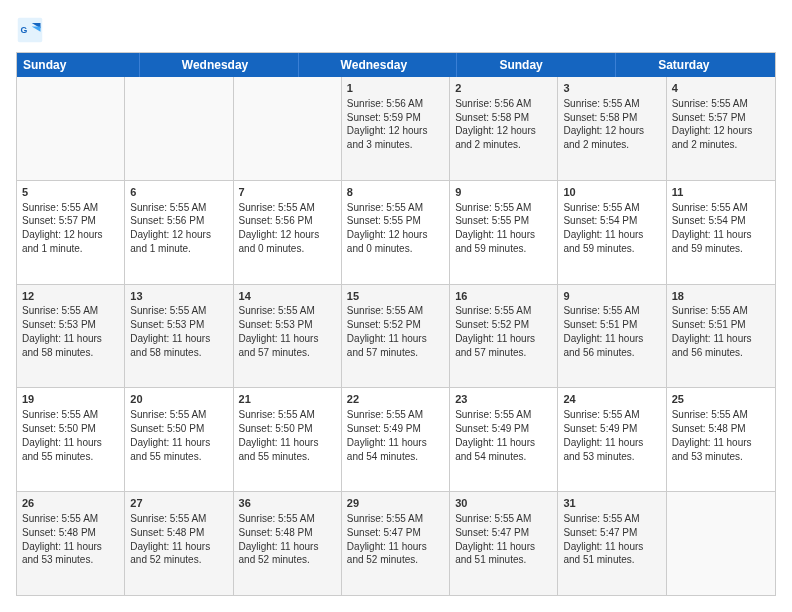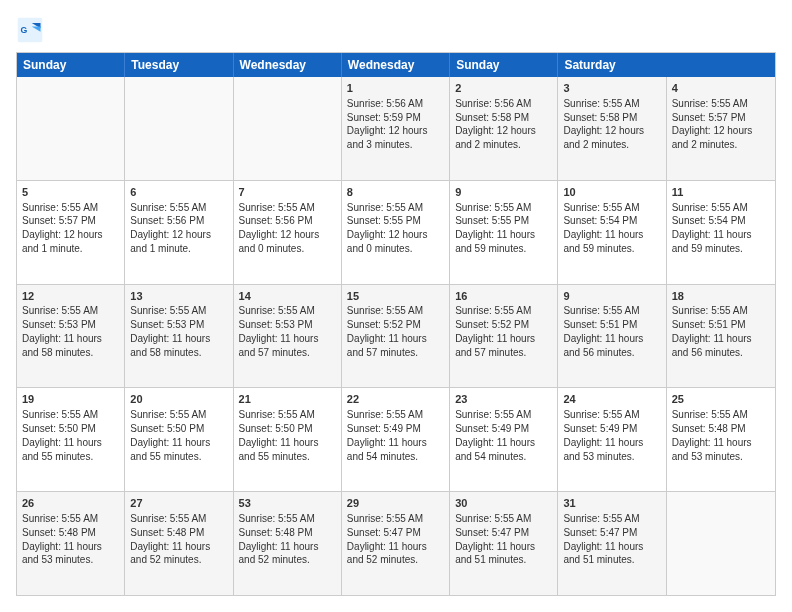--- a/index.html
+++ b/index.html
@@ -54,22 +54,23 @@
       color: #555;
     }
     .calendar {
       flex: 1;
       display: flex;
       flex-direction: column;
       border: 1px solid #ccc;
     }
     .cal-header {
       display: grid;
-      grid-template-columns: repeat(7, 1fr);
+      grid-template-columns: repeat(5, 1fr);
       background: #1565c0;
+      gap: 36px;
     }
     .cal-header-cell {
       color: #fff;
       font-size: 12px;
       font-weight: bold;
       padding: 5px 6px;
       text-align: left;
       border-right: 1px solid #3a7fd5;
     }
     .cal-header-cell:last-child { border-right: none; }
@@ -129,21 +130,20 @@
     </div>
     <div class="title-block">
       <div class="month-title"></div>
       <div class="location"></div>
     </div>
   </div>
 
   <div class="calendar">
     <div class="cal-header" id="cal-header">
         <div class="cal-header-cell">Sunday</div>
-        <div class="cal-header-cell">Tuesday</div>
         <div class="cal-header-cell">Wednesday</div>
         <div class="cal-header-cell">Wednesday</div>
         <div class="cal-header-cell">Sunday</div>
         <div class="cal-header-cell">Saturday</div>
       </div>
     <div class="cal-body" id="cal-body">
         <div class="cal-row">
           <div class="cal-cell empty"></div>
           <div class="cal-cell empty"></div>
           <div class="cal-cell empty"></div>
@@ -256,21 +256,21 @@
         </div>
         <div class="cal-row">
           <div class="cal-cell alt-row"><span class="day-num">26</span><span class="cell-text" style="white-space: pre-line;">Sunrise: 5:55 AM
 Sunset: 5:48 PM
 Daylight: 11 hours
 and 53 minutes.</span></div>
           <div class="cal-cell alt-row"><span class="day-num">27</span><span class="cell-text" style="white-space: pre-line;">Sunrise: 5:55 AM
 Sunset: 5:48 PM
 Daylight: 11 hours
 and 52 minutes.</span></div>
-          <div class="cal-cell alt-row"><span class="day-num">53</span><span class="cell-text" style="white-space: pre-line;">Sunrise: 5:55 AM
+          <div class="cal-cell alt-row"><span class="day-num">36</span><span class="cell-text" style="white-space: pre-line;">Sunrise: 5:55 AM
 Sunset: 5:48 PM
 Daylight: 11 hours
 and 52 minutes.</span></div>
           <div class="cal-cell alt-row"><span class="day-num">29</span><span class="cell-text" style="white-space: pre-line;">Sunrise: 5:55 AM
 Sunset: 5:47 PM
 Daylight: 11 hours
 and 52 minutes.</span></div>
           <div class="cal-cell alt-row"><span class="day-num">30</span><span class="cell-text" style="white-space: pre-line;">Sunrise: 5:55 AM
 Sunset: 5:47 PM
 Daylight: 11 hours

